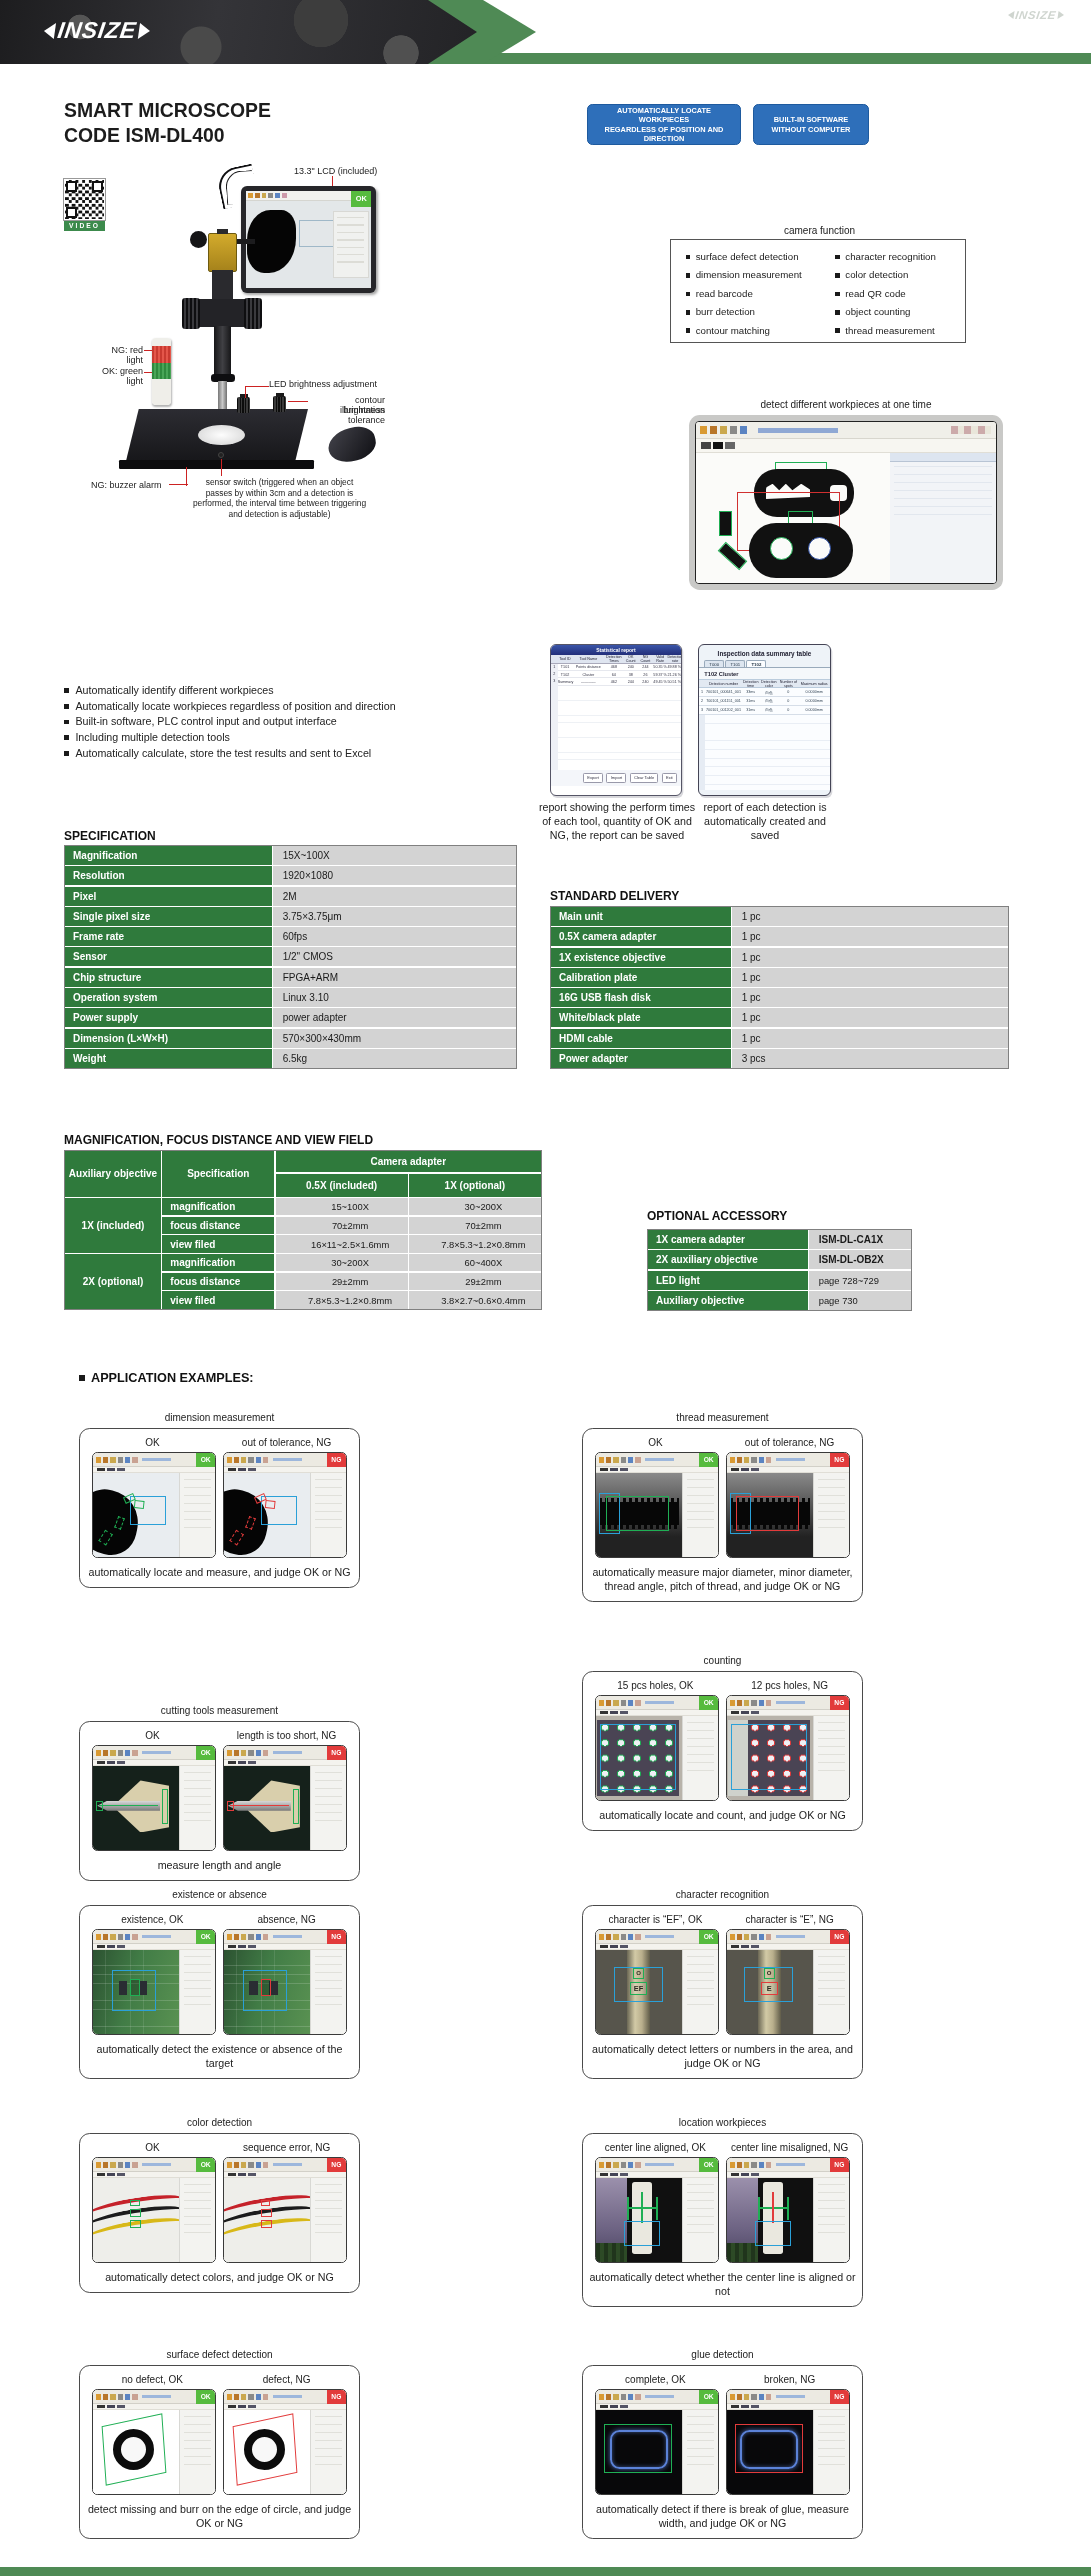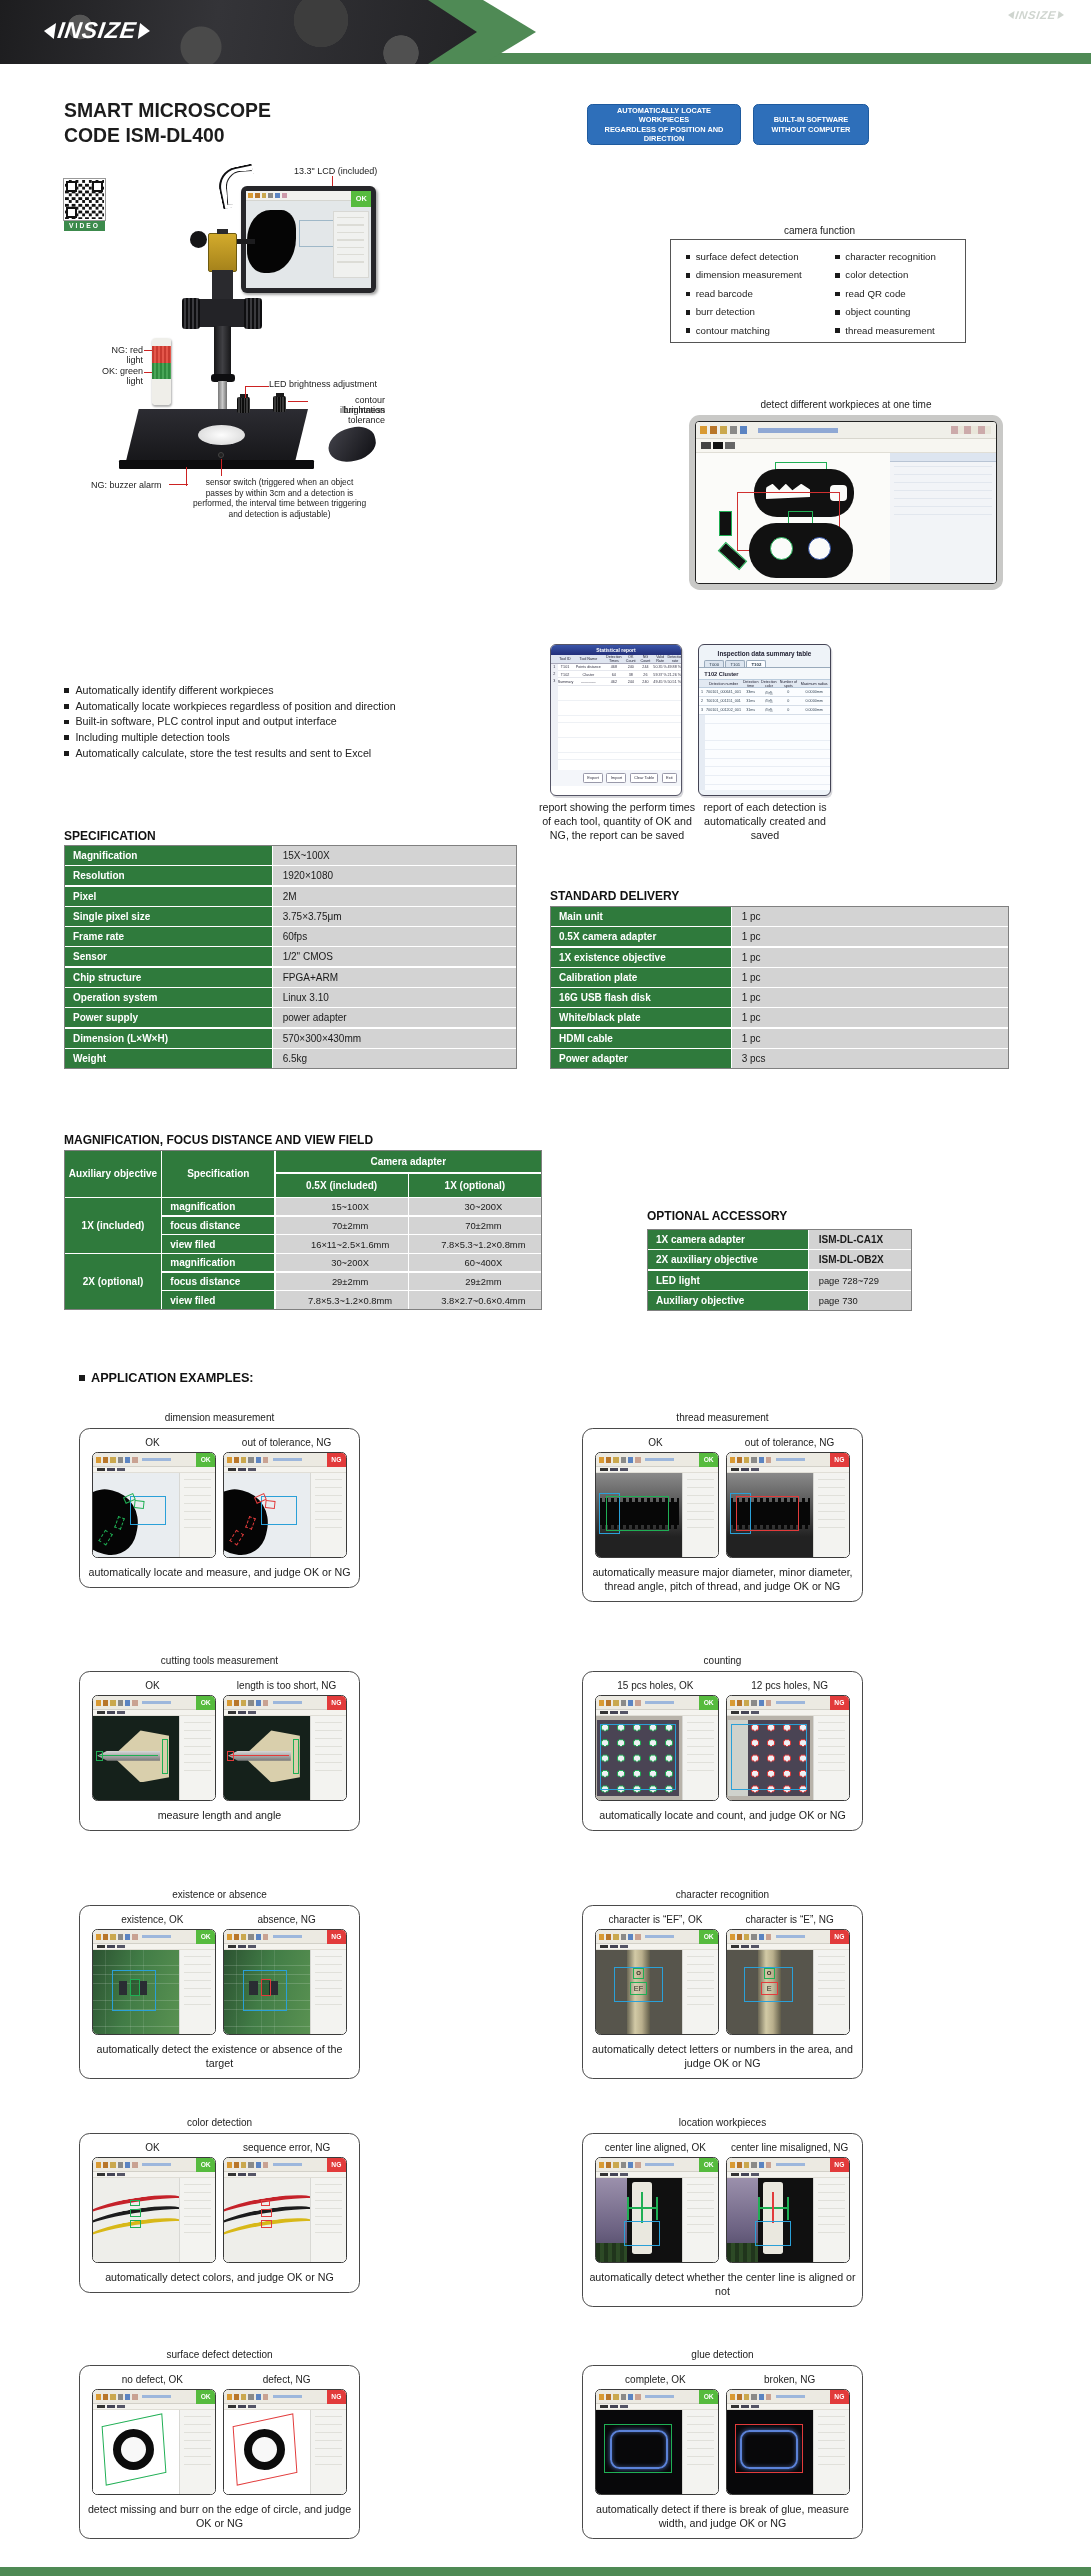--- a/index.html
+++ b/index.html
@@ -214,21 +214,21 @@
 .s-count.v-ng .cv::after{content:"";position:absolute;left:1.3px;top:4px;width:20px;height:76px;background:#cfd2cc}
 .s-count .b{left:4px;top:8px;width:76px;height:66px;border:1.3px solid #2aa0d8;z-index:2}
 .s-exist .cv{background:linear-gradient(105deg,#2c5231,#417c46 45%,#5a9252)}
 .s-exist .a{left:0;top:0;width:86px;height:85px;background:repeating-linear-gradient(0deg,transparent 0 8px,rgba(255,255,255,.16) 8px 8.7px),repeating-linear-gradient(90deg,transparent 0 12px,rgba(255,255,255,.1) 12px 12.7px)}
 .s-exist .b{left:19px;top:20px;width:44px;height:41px;border:1.3px solid #2aa0d8}
 .s-exist .c{left:25.4px;top:31px;width:8.7px;height:14.7px;background:#2a2d33;box-shadow:20px 0 0 #2a2d33}
 .s-exist .d{left:37px;top:29px;width:10px;height:17.4px;border:1.3px solid var(--acc);background:rgba(15,35,18,.35)}
 .s-char .cv{background:#57554c}
 .s-char .a{left:31px;top:0;width:23px;height:85px;background:linear-gradient(90deg,#6b6754,#d2caa6 35%,#b9af8c 65%,#605c49)}
 .s-char .b{left:17.4px;top:17.4px;width:49px;height:35px;border:1.3px solid #2aa0d8}
-.s-char .c{left:34px;top:32px;width:16.7px;height:13.4px;border:1.3px solid var(--acc);color:#2b2b22;font-weight:normal;font-size:7.4px;line-height:11.4px;text-align:center;background:rgba(255,255,255,.14)}
+.s-char .c{left:34px;top:32px;width:16.7px;height:13.4px;border:1.3px solid var(--acc);color:#2b2b22;font-weight:bold;font-size:7.4px;line-height:11.4px;text-align:center;background:rgba(255,255,255,.14)}
 .s-char .d{left:37px;top:18px;width:10.7px;height:11.4px;border:1.3px solid #1faf54;color:#2b2b22;font-weight:bold;font-size:6px;line-height:9.4px;text-align:center}
 .s-color .cv{background:#eeeeea}
 .s-color .a,.s-color .b,.s-color .c{left:-8px;width:102px;height:20px;border-radius:50%;transform:rotate(-9deg)}
 .s-color .a{top:20px;border-top:4.7px solid #c5222a}
 .s-color .b{top:31px;border-top:4.7px solid #1c1c1c}
 .s-color .c{top:43px;border-top:4.7px solid #d8b818}
 .s-color .d,.s-color .d::before,.s-color .d::after{width:9.4px;height:6px;border:1.3px solid var(--acc)}
 .s-color .d{left:37px;top:22px}
 .s-color .d::before{content:"";position:absolute;left:-1.3px;top:8.7px}
 .s-color .d::after{content:"";position:absolute;left:-1.3px;top:19px}
@@ -707,21 +707,21 @@
                 <u class="d"></u>
               </div>
               <div class="pan"></div>
             </div>
           </div>
       </div>
       <div class="cap">automatically measure major diameter, minor diameter, thread angle, pitch of thread, and judge OK or NG</div>
     </div>
   </section>
 
-  <section class="excard" style="left:79px;top:1655px">
+  <section class="excard" style="left:79px;top:1705px">
     <div class="extitle">cutting tools measurement</div>
     <div class="card">
       <div class="exlabels">
           <span>OK</span>
           <span>length is too short, NG</span>
         </div>
       <div class="shots">
         <div class="shot v-ok s-cut">
             <div class="chrome">
               <i></i>

